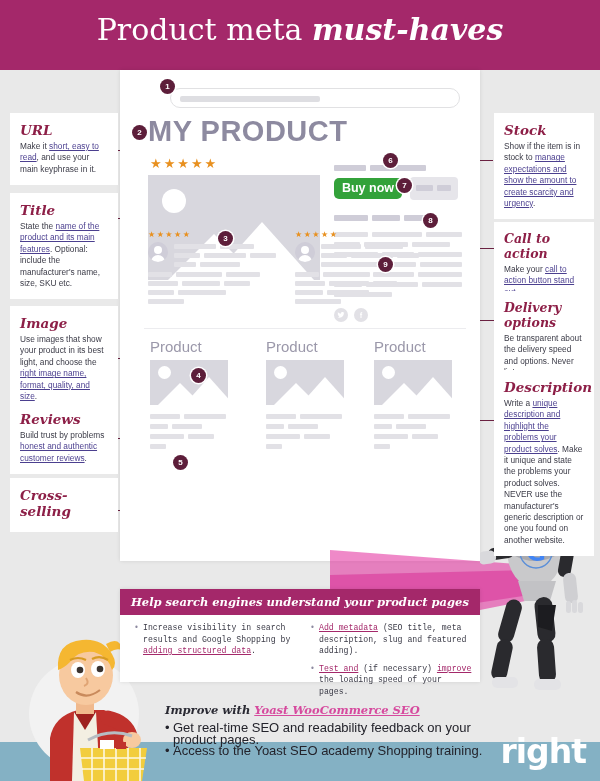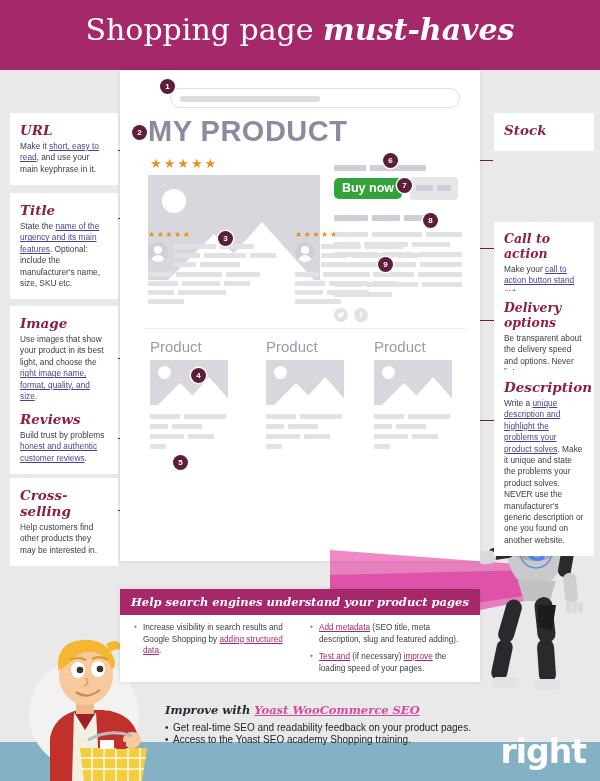--- a/index.html
+++ b/index.html
@@ -127,53 +127,53 @@
     position: absolute; left: 0; top: 0; width: 360px; height: 26px;
     background: #a4286a;
   }
   #bottom-panel-head-text {
     position: absolute; left: 11px; top: 6px; color: #fff;
     font-family: "DejaVu Serif", serif;
     font-style: italic; font-weight: bold; font-size: 11.5px;
     white-space: nowrap;
   }
   .bp-col { position: absolute; top: 33px; font-size: 8.2px; line-height: 11.5px; color: #3b3b47; }
-  .bp-col ul { list-style: none; }
+  .bp-col ul { list-style: none; font-family: Liberation Mono, monospace; }
   .bp-col li { position: relative; padding-left: 9px; margin-bottom: 6px; }
   .bp-col li:before { content: "\2022"; position: absolute; left: 0; top: 0; color: #8d8aa0; }
   .bp-col .lnk { color: #a4286a; text-decoration: underline; }
 
   
   #yoast-block { position: absolute; left: 165px; top: 703px; width: 330px; }
   #yoast-head {
     font-family: "DejaVu Serif", serif;
     font-style: italic; font-weight: bold; font-size: 11.5px; color: #2a2a33;
     margin-bottom: 5px;
   }
   #yoast-head .lnk { color: #d64a9e; text-decoration: underline; }
-  #yoast-list { list-style: none; font-size: 10px; line-height: 11.5px; color: #23232b; }
+  #yoast-list { list-style: none; font-size: 13px; line-height: 11.5px; color: #23232b; }
   #yoast-list li { position: relative; padding-left: 8px; }
   #yoast-list li:before { content: "\2022"; position: absolute; left: 0; top: 0; }
   #yoast-logo {
     position: absolute; right: 14px; bottom: 10px;
     color: #fff; font-size: 33px; font-weight: bold;
     font-family: "DejaVu Sans", sans-serif; letter-spacing: -1px;
   }
 
   
   #beam { position: absolute; left: 330px; top: 540px; width: 215px; height: 120px; pointer-events: none; }
   #robot { position: absolute; left: 480px; top: 455px; width: 120px; height: 240px; }
   #shopper { position: absolute; left: 22px; top: 618px; width: 125px; height: 163px; }
 </style>
 </head>
 <body>
 
 <div id="header">
   <div id="header-title">
-    <span>Shopping page </span><span class="em">must-haves</span>
+    <span>Product meta </span><span class="em">must-haves</span>
   </div>
 </div>
 
 <div id="canvas">
   <div id="blue-band"></div>
 </div>
 
 <div class="conn conn-v" style="left:131px; top:88px; height:62px;"></div>
 <div class="conn conn-h" style="left:131px; top:88px; width:36px;"></div>
 <div class="conn conn-h" style="left:108px; top:150px; width:24px;"></div>
@@ -455,37 +455,37 @@
   <path d="M78 122 L92 122 L92 131 L78 131 Z" fill="#ffffff"></path>
   <path d="M94 124 L104 124 L104 131 L94 131 Z" fill="#c0312c"></path>
 </svg>
 
 <div class="info-box" style="left:10px; top:113px; width:108px;">
   <div class="info-title">URL</div>
   <div class="info-body"><span>Make it </span><span class="lnk">short, easy to read</span><span>, and use your main keyphrase in it.</span></div>
 </div>
 <div class="info-box" style="left:10px; top:193px; width:108px;">
   <div class="info-title">Title</div>
-  <div class="info-body"><span>State the </span><span class="lnk">name of the urgency and its main features</span><span>. Optional: include the manufacturer's name, size, SKU etc.</span></div>
+  <div class="info-body"><span>State the </span><span class="lnk">name of the product and its main features</span><span>. Optional: include the manufacturer's name, size, SKU etc.</span></div>
 </div>
 <div class="info-box" style="left:10px; top:306px; width:108px;">
   <div class="info-title">Image</div>
   <div class="info-body"><span>Use images that show your product in its best light, and choose the </span><span class="lnk">right image name, format, quality, and size</span><span>.</span></div>
 </div>
 <div class="info-box" style="left:10px; top:402px; width:108px;">
   <div class="info-title">Reviews</div>
   <div class="info-body"><span>Build trust by problems </span><span class="lnk">honest and authentic customer reviews</span><span>.</span></div>
 </div>
 <div class="info-box" style="left:10px; top:478px; width:108px;">
   <div class="info-title">Cross-selling</div>
-  <div class="info-body"><span>Help customers find other products they may be interested in.</span></div>
 </div>
 
 <div class="info-box" style="left:494px; top:113px; width:100px;">
   <div class="info-title">Stock</div>
+  <div class="info-body"><span>Show if the item is in stock to </span><span class="lnk">manage expectations and show the amount to create scarcity and urgency</span><span>.</span></div>
 </div>
 <div class="info-box" style="left:494px; top:222px; width:100px;">
   <div class="info-title" style="font-size:12.5px;">Call to action</div>
   <div class="info-body"><span>Make your </span><span class="lnk">call to action button stand out</span><span>.</span></div>
 </div>
 <div class="info-box" style="left:494px; top:291px; width:100px;">
   <div class="info-title" style="font-size:12.5px;">Delivery options</div>
   <div class="info-body"><span>Be transparent about the delivery speed and options. Never lie!</span></div>
 </div>
 <div class="info-box" style="left:494px; top:370px; width:100px;">

